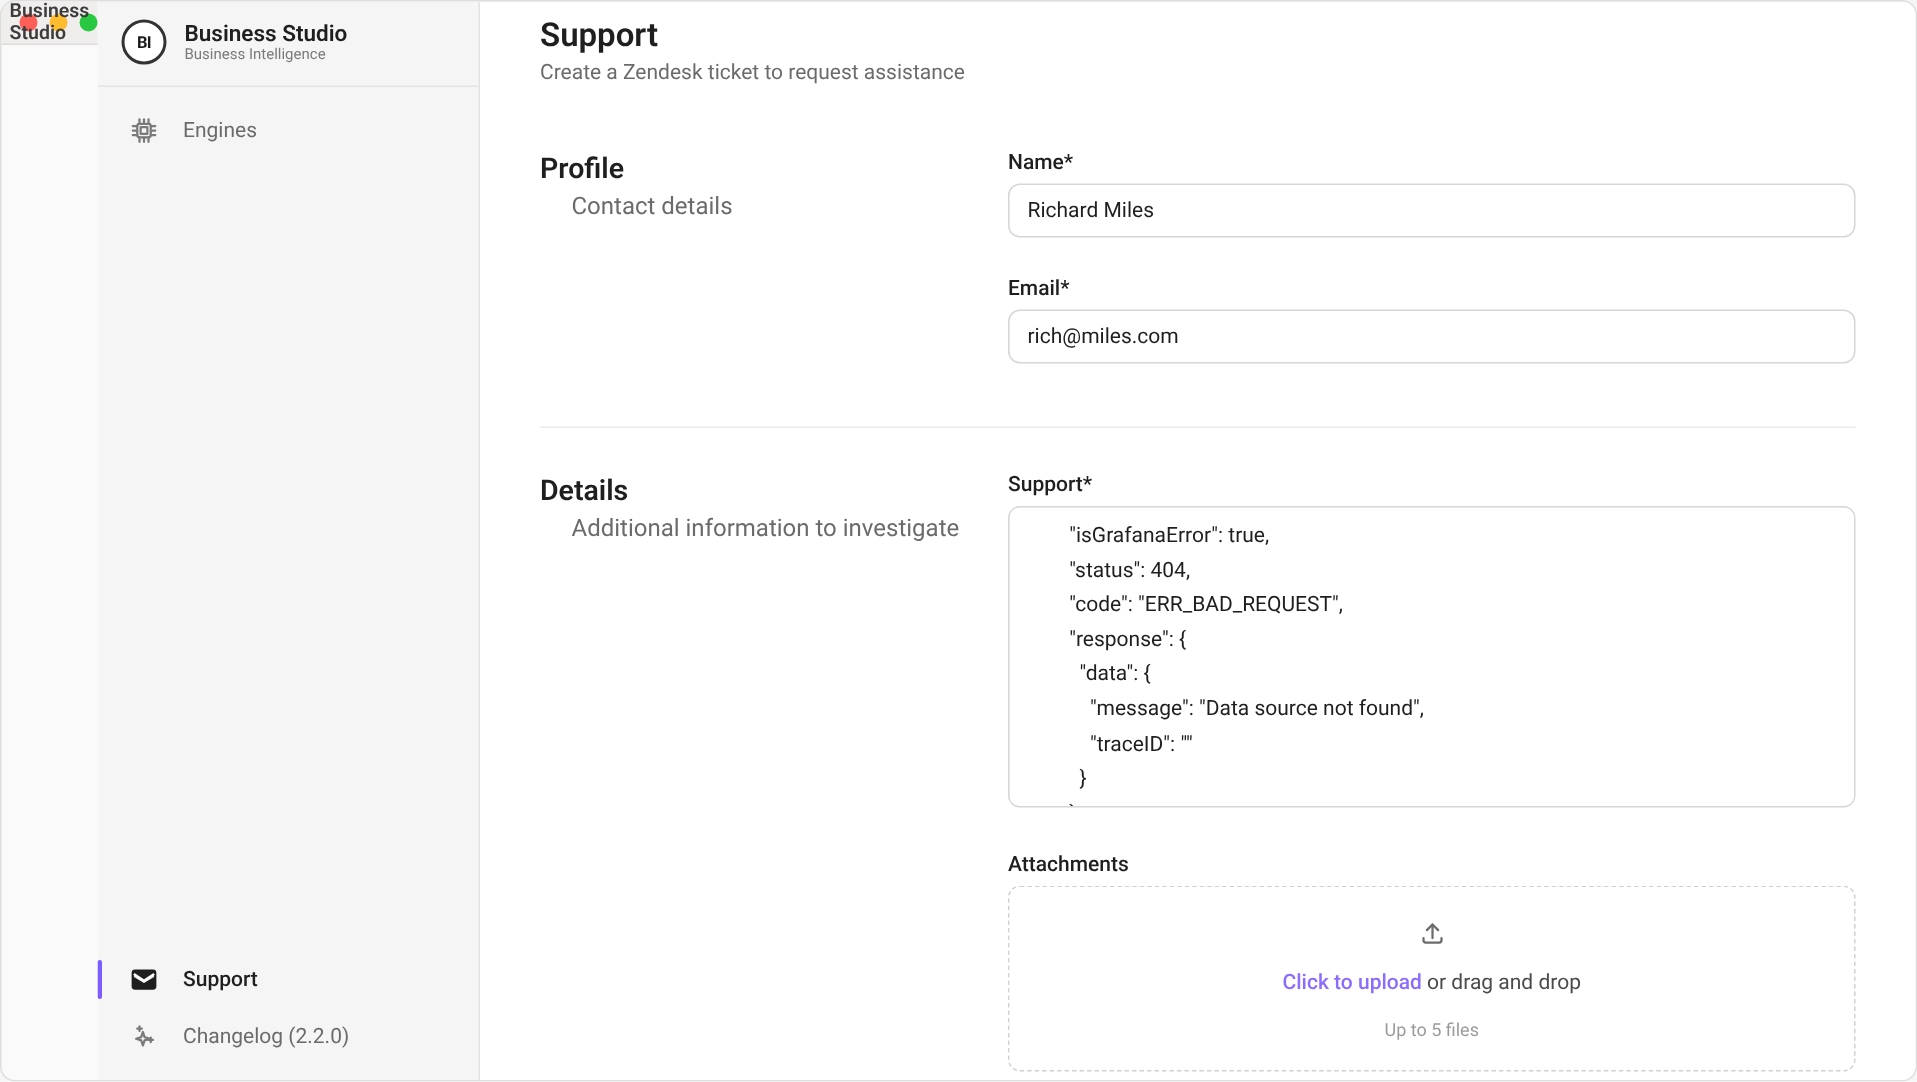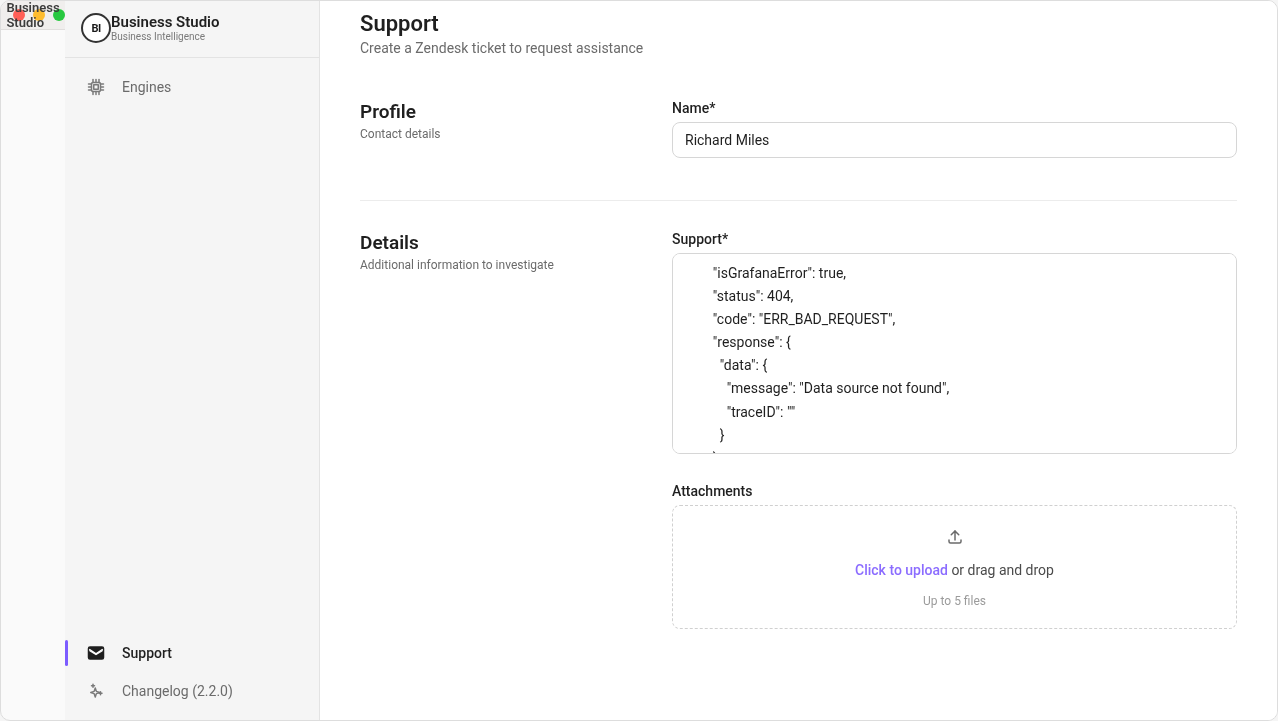--- a/index.html
+++ b/index.html
@@ -65,20 +65,21 @@
       width: 255px;
       background: #f5f5f5;
       border-right: 1px solid #e3e3e3;
       display: flex;
       flex-direction: column;
       flex-shrink: 0;
     }
     .app-header {
       display: flex;
       align-items: center;
+      gap: 12px;
       padding: 12px 16px 14px 16px;
       border-bottom: 1px solid #e3e3e3;
     }
     .app-logo {
       width: 30px;
       height: 30px;
       border-radius: 50%;
       border: 2px solid #333;
       display: flex;
       align-items: center;
@@ -187,22 +188,23 @@
       flex-shrink: 0;
       padding-right: 20px;
     }
     .section-title {
       font-size: 19px;
       font-weight: 600;
       color: #1f1f1f;
       margin-bottom: 4px;
     }
     .section-subtitle {
-      font-size: 12px;
+      font-size: 16px;
       color: #6b6b6b;
+      margin-left: 21px;
     }
     .section-body {
       flex: 1;
       max-width: 592px;
     }
     .field {
       margin-bottom: 26px;
     }
     .field-label {
       font-size: 14px;
@@ -336,20 +338,24 @@
 
       <div class="section bordered">
         <div class="section-head">
           <div class="section-title">Profile</div>
           <div class="section-subtitle">Contact details</div>
         </div>
         <div class="section-body">
           <div class="field">
             <label class="field-label">Name*</label>
             <input type="text" class="text-input" value="Richard Miles" style="">
+          </div>
+          <div class="field">
+            <label class="field-label">Email*</label>
+            <input type="text" class="text-input" value="rich@miles.com" style="">
           </div>
         </div>
       </div>
 
       <div class="section">
         <div class="section-head">
           <div class="section-title">Details</div>
           <div class="section-subtitle">Additional information to investigate</div>
         </div>
         <div class="section-body">

